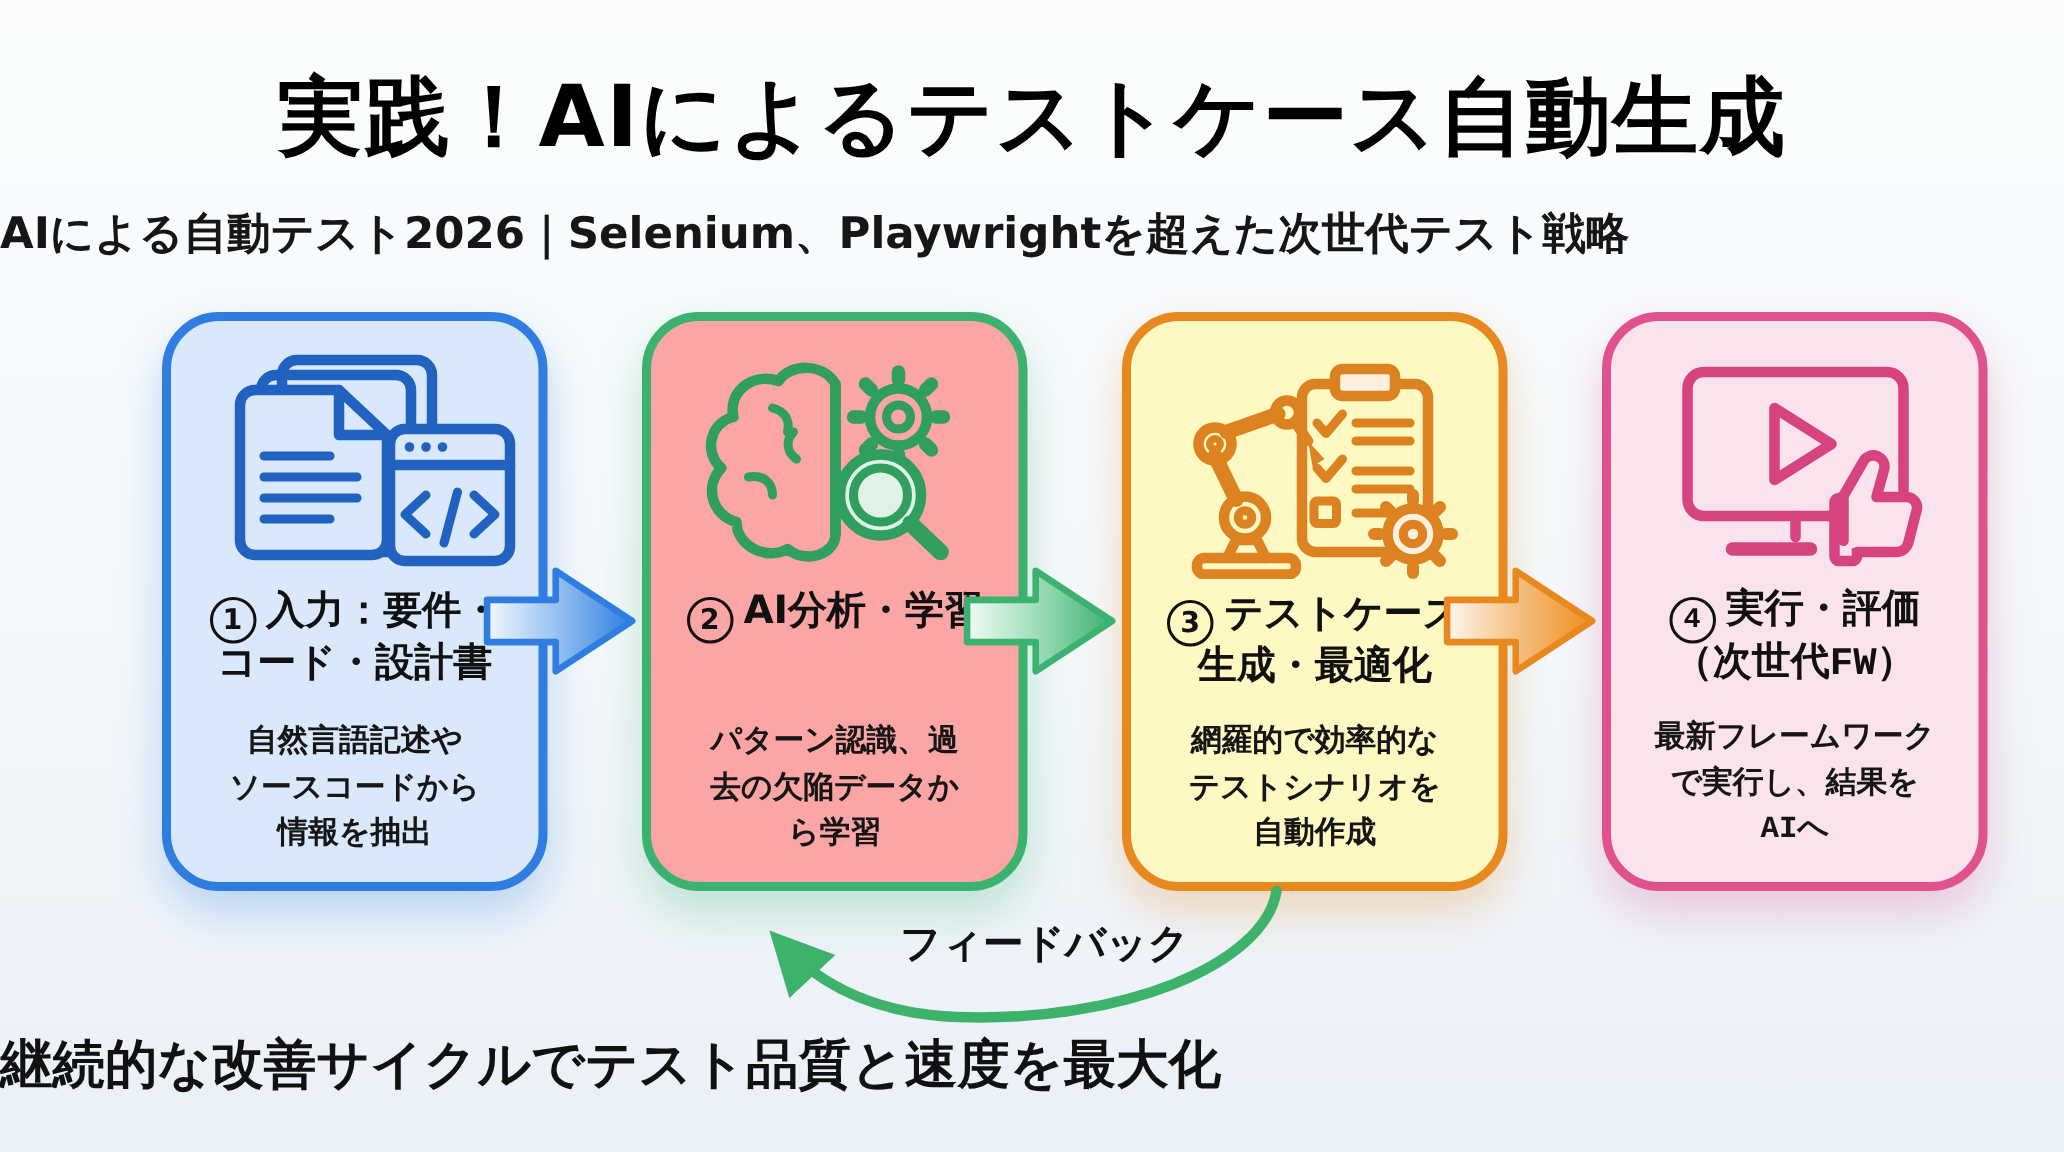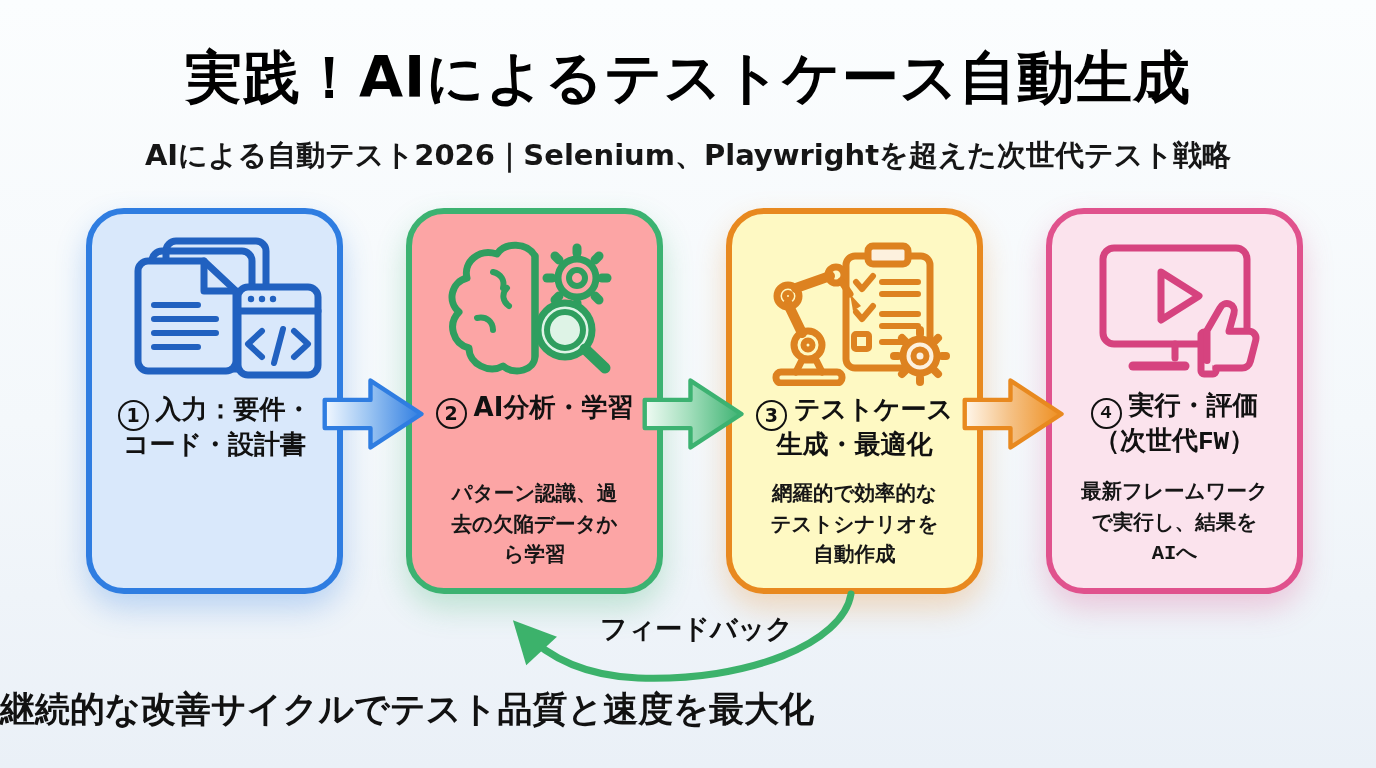--- a/index.html
+++ b/index.html
@@ -9,26 +9,26 @@
     background:linear-gradient(180deg,#fbfdfe 0%,#f4f8fb 55%,#eaf0f7 100%);
     position:relative; color:#1a1a1a;
   }
   .main-title{
     position:absolute; top:40px; left:0; width:100%;
     text-align:center; font-size:57px; font-weight:800;
     color:#000000; letter-spacing:1px;
   }
   .subtitle{
     position:absolute; top:136px; left:0; width:100%;
-    text-align:center; font-size:29px; font-weight:700; color:#161616;
+    text-align:left; font-size:29px; font-weight:700; color:#161616;
   }
   .step{
     position:absolute; top:208px; width:257px; height:386px;
     border-radius:38px; border:6px solid; padding:20px 10px 18px;
-    display:flex; flex-direction:column; align-items:center;
+    display:flex; flex-direction:column; align-items:center;margin-left:22px;
   }
   .step-1{ left:86px;  border-color:#2f7de1; background:#d9e8fb; box-shadow:0 14px 30px rgba(47,125,225,.28);}
   .step-2{ left:406px; border-color:#3cb271; background:#fca5a5; box-shadow:0 14px 30px rgba(60,178,113,.28);}
   .step-3{ left:726px; border-color:#e8891f; background:#fef9c3; box-shadow:0 14px 30px rgba(232,137,31,.28);}
   .step-4{ left:1046px;border-color:#e0528d; background:#fbe3ed; box-shadow:0 14px 30px rgba(224,82,141,.28);font-family:Liberation Mono, monospace;}
   .icon-area{ height:152px; display:flex; align-items:center; justify-content:center; }
   .step-title{
     height:80px; margin-top:6px; text-align:center;
     font-size:26px; font-weight:800; line-height:1.32; color:#111;
   }
@@ -82,20 +82,23 @@
         <path d="M154 96 l-14 13 14 13"></path>
         <path d="M186 96 l14 13 -14 13"></path>
         <path d="M175 94 l-9 34"></path>
       </g>
     </svg>
   </div>
   <div class="step-title">
     <span class="num-circle">1</span><span class="pre">入力：要件・
 コード・設計書</span>
   </div>
+  <div class="step-desc pre">自然言語記述や
+ソースコードから
+情報を抽出</div>
 </div>
 
 <div class="step step-2">
   <div class="icon-area">
     <svg width="200" height="150" viewBox="0 0 200 150">
       <g class="st" stroke="#2f9e5f" stroke-width="7">
         <path d="M100 22 C92 8 70 8 62 20 C44 14 28 28 32 44 C16 48 12 68 24 78 C12 90 18 110 34 114 C34 130 54 140 68 132 C80 142 100 136 100 122 Z"></path>
         <path d="M100 22 v100"></path>
         <path d="M58 38 c8 2 12 8 10 16" stroke-width="6"></path>
         <path d="M42 84 c10 -2 16 4 16 12" stroke-width="6"></path>

